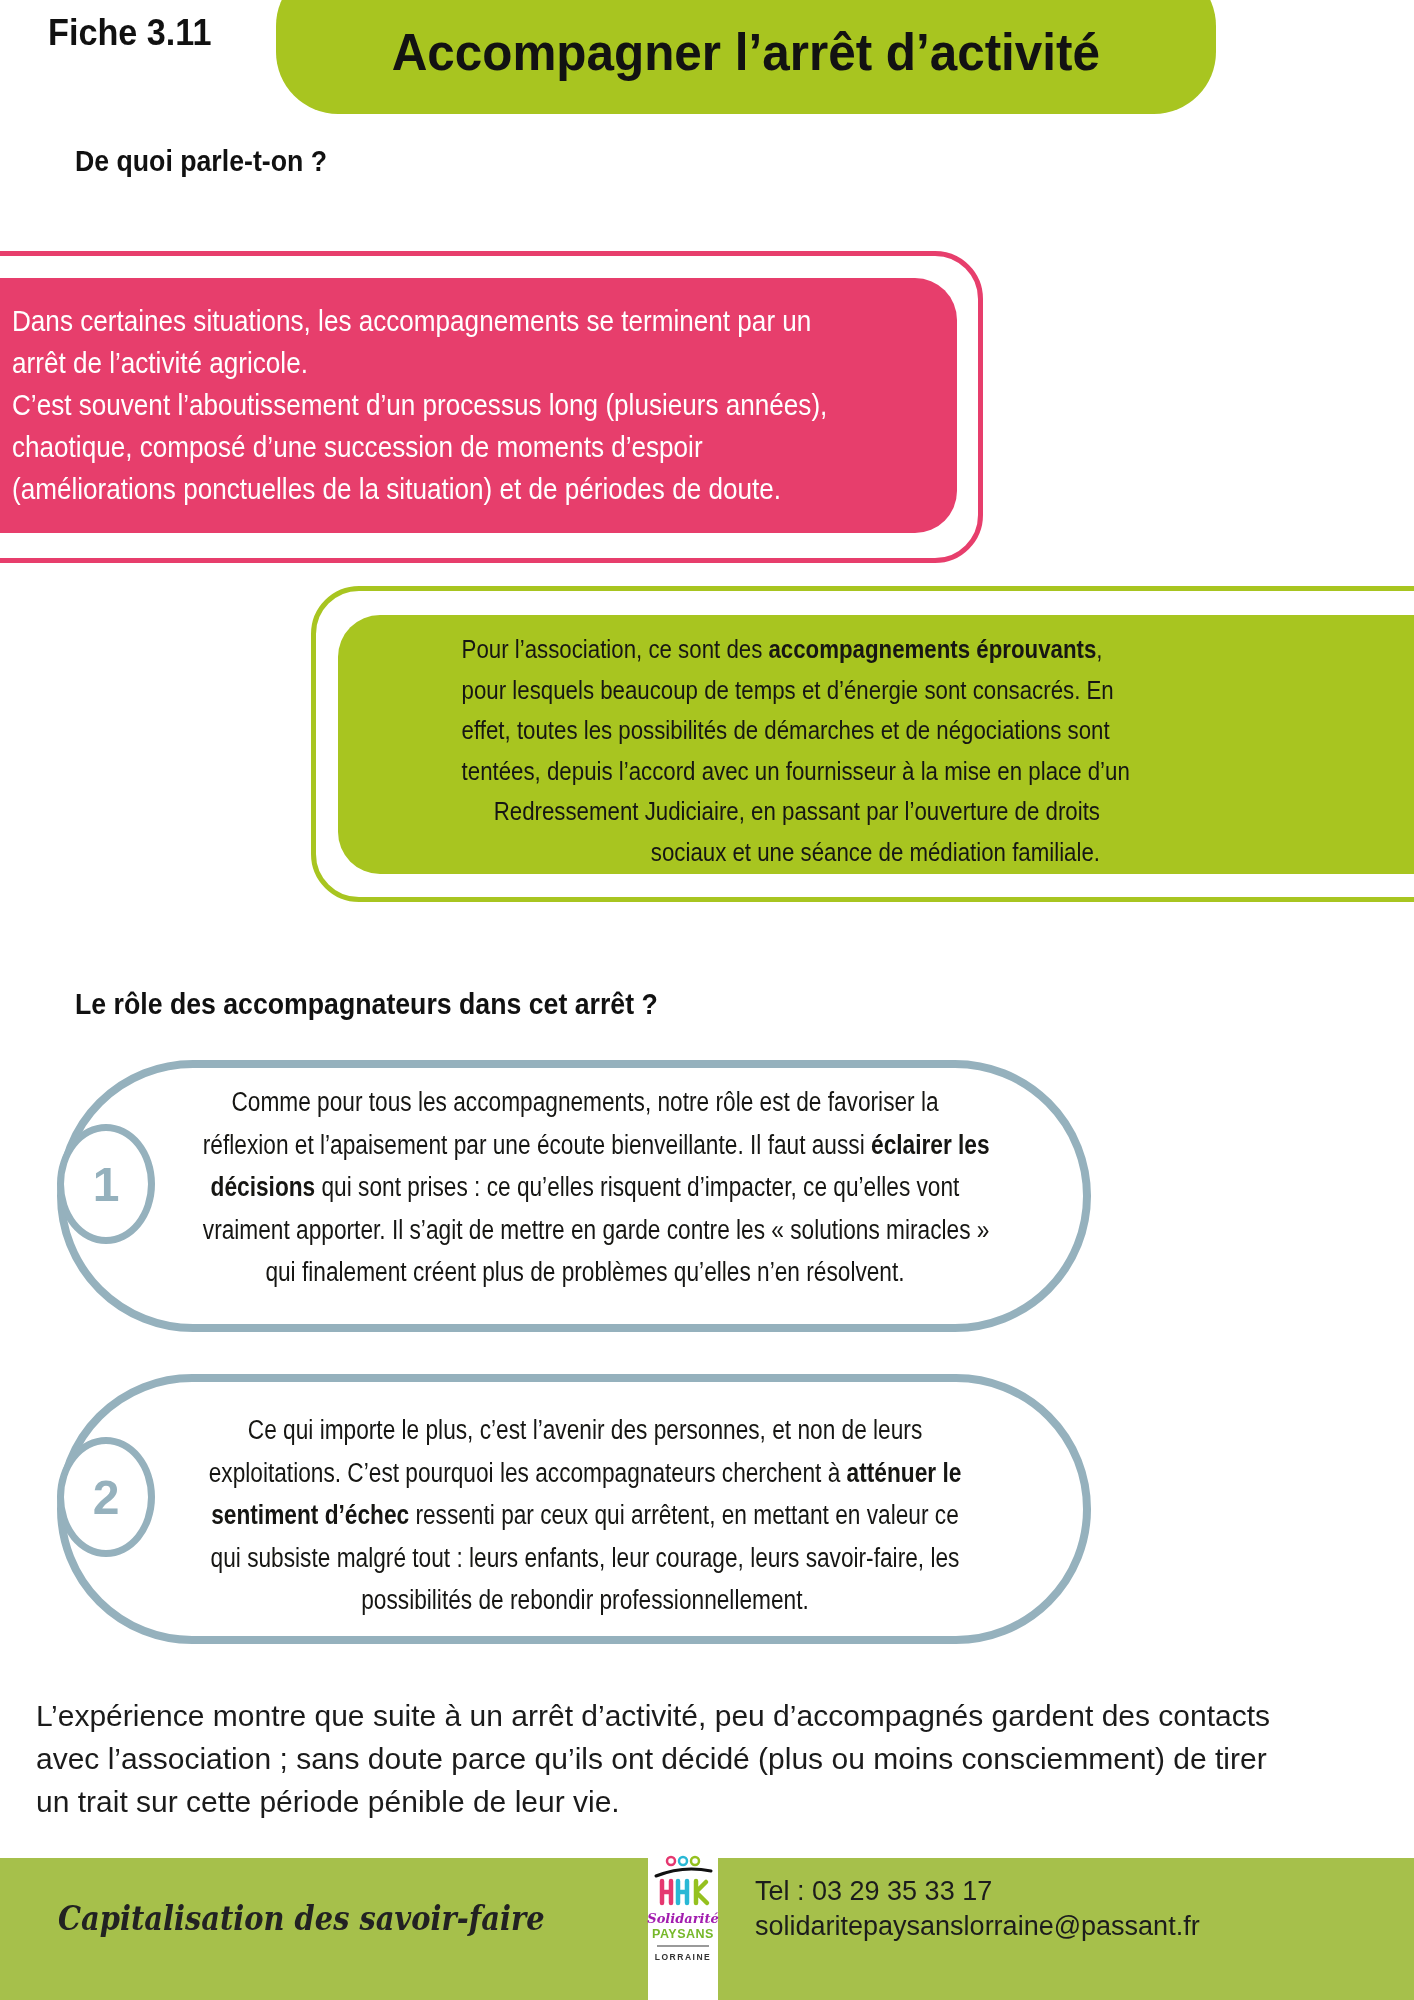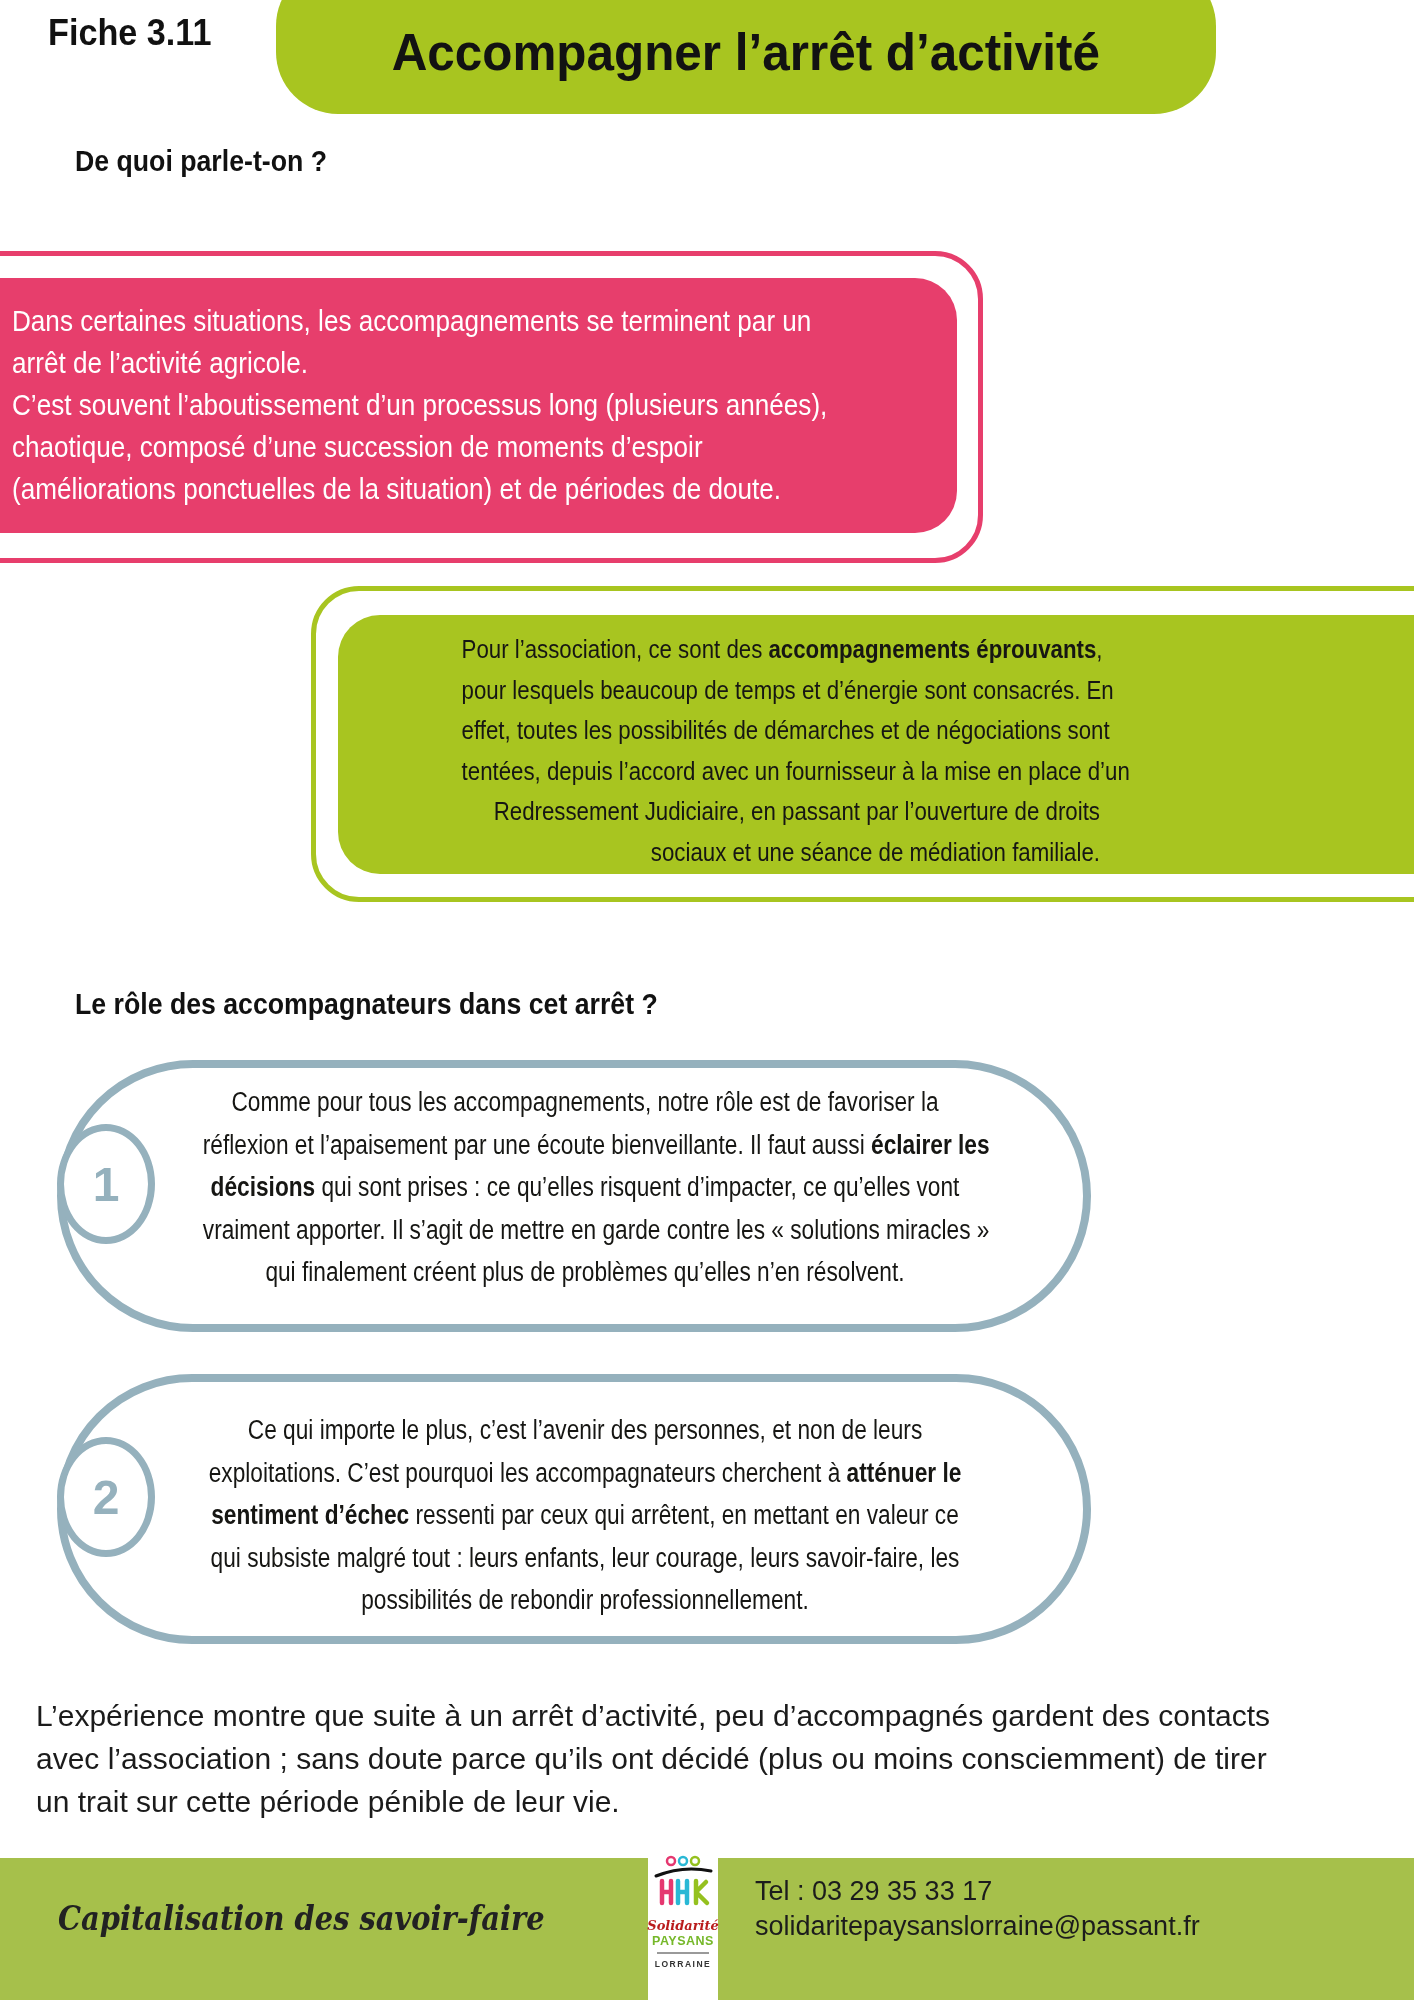--- a/index.html
+++ b/index.html
@@ -54,21 +54,21 @@
            white-space:nowrap;}
 
   
   .footer-band{left:0;top:1858px;width:1414px;height:142px;background:var(--footerGreen);}
   .tagline{left:58px;top:1898px;font-family:"DejaVu Serif",serif;font-style:italic;
            font-weight:bold;font-size:34px;color:#222;white-space:nowrap;
            transform:scaleX(.85);transform-origin:left top;}
   .logo-box{left:648px;top:1852px;width:70px;height:148px;background:#fff;z-index:2;
             display:flex;flex-direction:column;align-items:center;}
   .logo-name{font-family:"DejaVu Serif",serif;font-style:italic;font-weight:bold;
-             font-size:13px;color:#b91c1c;margin-top:11px;}
+             font-size:13px;color:#a21caf;margin-top:4px;}
   .logo-name2{font-size:12.5px;font-weight:bold;color:#76b82a;letter-spacing:.5px;margin-top:1px;}
   .logo-line{width:52px;height:2px;background:#9a9a9a;margin-top:4px;}
   .logo-region{font-size:8.5px;font-weight:bold;color:#333;letter-spacing:1.5px;margin-top:5px;}
   .contact{left:755px;top:1874px;font-size:27px;line-height:34.5px;color:#1c1c1c;white-space:nowrap;}
 </style>
 </head>
 <body>
 
 <div id="page" style="--green: #a8c520; --pink: #e73e6c; --slate: #95b1bd; --footerGreen: #a6c04b;">
 

